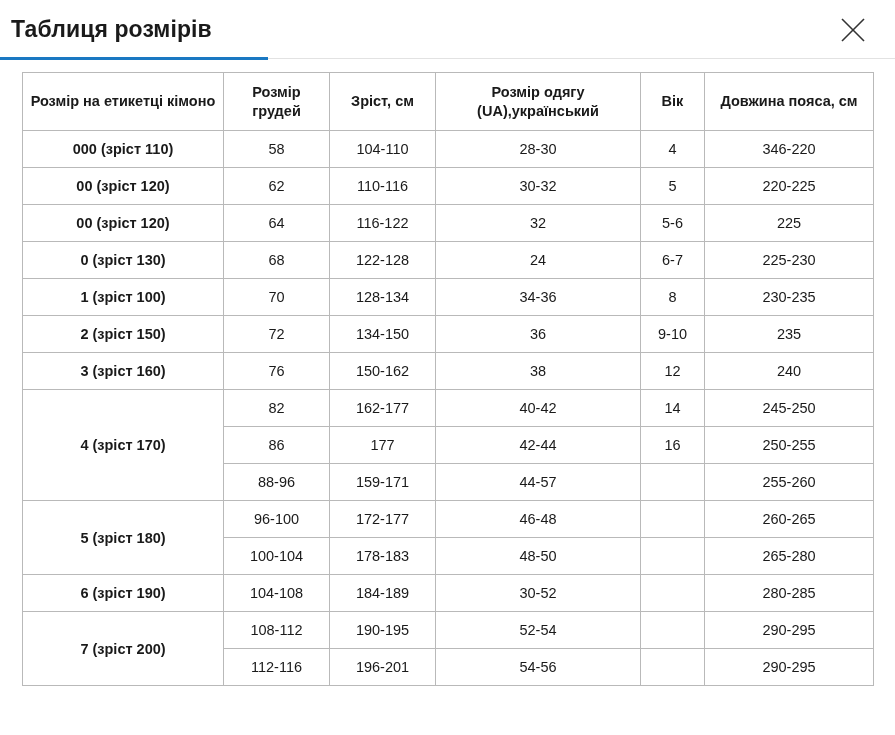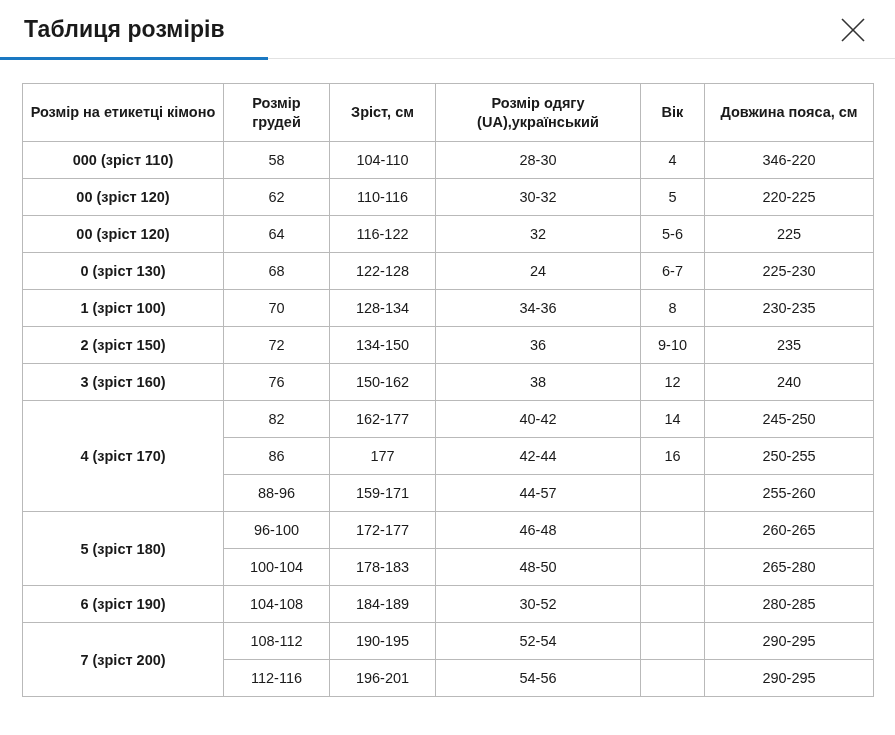--- a/index.html
+++ b/index.html
@@ -14,21 +14,21 @@
     position: relative;
     width: 895px;
     height: 735px;
     background: #ffffff;
     overflow: hidden;
   }
   
   #header {
     position: relative;
     height: 60px;
-    padding: 0 24px;
+    padding: 0 11px;
     display: flex;
     align-items: center;
   }
   #modal-title {
     font-size: 23px;
     font-weight: bold;
     color: #1a1a1a;
     letter-spacing: 0.1px;
     line-height: 1;
     padding-bottom: 2px;
@@ -59,21 +59,21 @@
   #header-rule {
     position: absolute;
     left: 268px;
     right: 0;
     bottom: 1px;
     height: 1px;
     background: #e2e2e2;
   }
   
   #table-wrap {
-    padding: 23px 22px 0 22px;
+    padding: 12px 22px 0 22px;
   }
   table#size-table {
     border-collapse: collapse;
     width: 851px;
     table-layout: fixed;
   }
   #size-table th, #size-table td {
     border: 1px solid #b9b9b9;
     text-align: center;
     vertical-align: middle;

